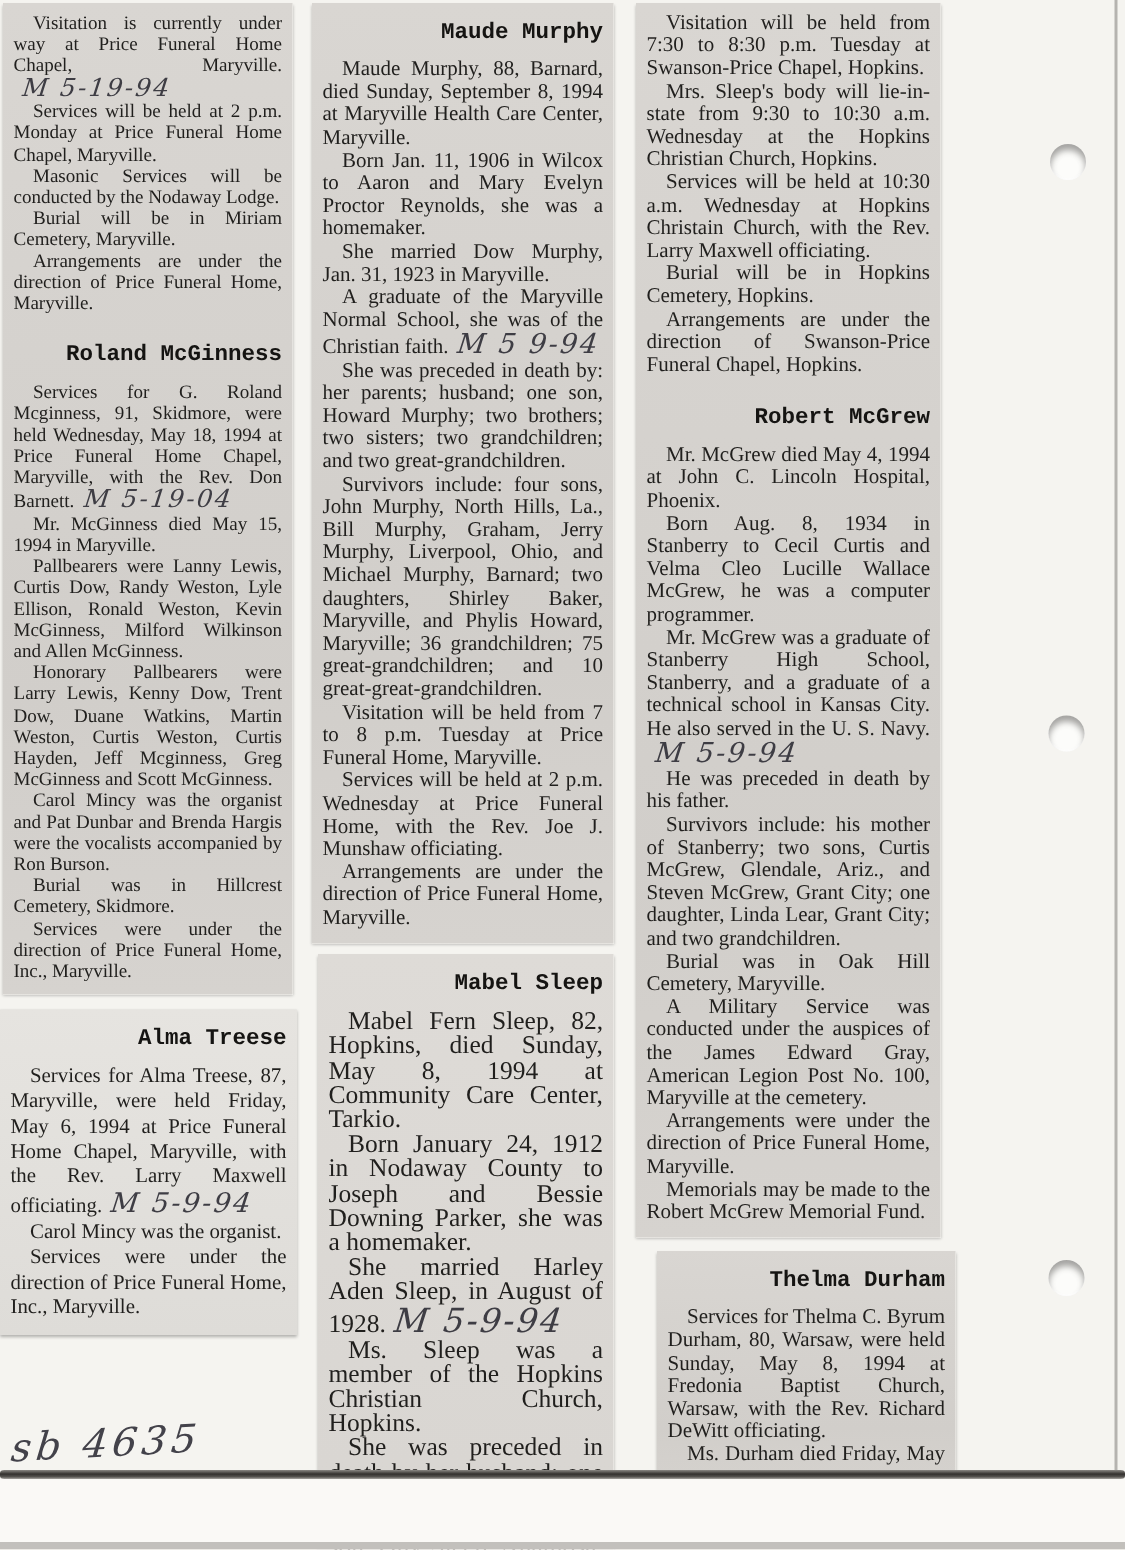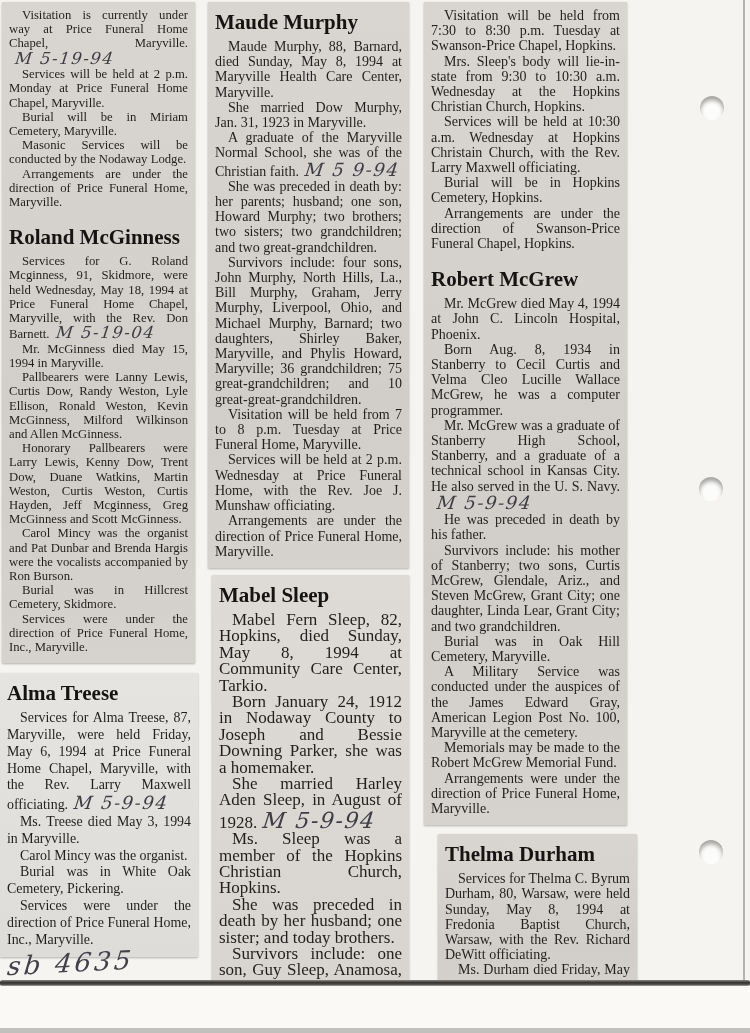--- a/index.html
+++ b/index.html
@@ -44,23 +44,23 @@
 
   .clipping p {
     margin:0; text-indent:13px; text-align:justify;
     line-height:15.2px; font-size:14px;
   }
   .col-0 .clipping:nth-child(1) p { line-height:14.2px; font-size:12.7px; }
   .col-0 .clipping:nth-child(2) p { line-height:16.8px; font-size:13.9px; }
   .col-1 .clipping:nth-child(2) p { line-height:16.4px; font-size:17px; }
 
   .clipping h2 {
-    margin:2px 0 5px; text-align:left;
-    font-family:Liberation Serif, serif; font-weight:bold;
-    font-size:21px; line-height:24px; color:#151412; letter-spacing:0;
+    margin:2px 0 5px; text-align:right;
+    font-family:Liberation Mono, monospace; font-weight:bold;
+    font-size:15px; line-height:24px; color:#151412; letter-spacing:0;
     white-space:nowrap;
   }
   .clipping h2.subsequent { margin-top:16px; }
 
   .hand {
     display:inline-block; font-family:"DejaVu Serif", serif; font-style:italic;
     font-size:1.3em; line-height:1; letter-spacing:1.5px; color:#3e3d44;
     transform:skewX(-7deg); text-indent:0; padding-left:6px; white-space:nowrap;
   }
   .archival {
@@ -72,45 +72,44 @@
 </style>
 </head>
 <body>
 
 <div class="scan">
 
   <div class="column col-0">
       <article class="clipping">
         <p>Visitation is currently under way at Price Funeral Home Chapel, Maryville.<span class="hand">M 5-19-94</span></p>
         <p>Services will be held at 2 p.m. Monday at Price Funeral Home Chapel, Maryville.</p>
+        <p>Masonic Services will be conducted by the Nodaway Lodge.</p>
         <p>Burial will be in Miriam Cemetery, Maryville.</p>
-        <p>Masonic Services will be conducted by the Nodaway Lodge.</p>
         <p>Arrangements are under the direction of Price Funeral Home, Maryville.</p>
         <h2 class="subsequent">Roland McGinness</h2>
         <p>Services for G. Roland Mcginness, 91, Skidmore, were held Wednesday, May 18, 1994 at Price Funeral Home Chapel, Maryville, with the Rev. Don Barnett.<span class="hand">M 5-19-04</span></p>
         <p>Mr. McGinness died May 15, 1994 in Maryville.</p>
         <p>Pallbearers were Lanny Lewis, Curtis Dow, Randy Weston, Lyle Ellison, Ronald Weston, Kevin McGinness, Milford Wilkinson and Allen McGinness.</p>
         <p>Honorary Pallbearers were Larry Lewis, Kenny Dow, Trent Dow, Duane Watkins, Martin Weston, Curtis Weston, Curtis Hayden, Jeff Mcginness, Greg McGinness and Scott McGinness.</p>
         <p>Carol Mincy was the organist and Pat Dunbar and Brenda Hargis were the vocalists accompanied by Ron Burson.</p>
         <p>Burial was in Hillcrest Cemetery, Skidmore.</p>
         <p>Services were under the direction of Price Funeral Home, Inc., Maryville.</p>
       </article>
       <article class="clipping">
         <h2>Alma Treese</h2>
         <p>Services for Alma Treese, 87, Maryville, were held Friday, May 6, 1994 at Price Funeral Home Chapel, Maryville, with the Rev. Larry Maxwell officiating.<span class="hand">M 5-9-94</span></p>
-        <p>Ms. Treese died May 3, 1994 in Maryville.</p>
         <p>Carol Mincy was the organist.</p>
-        <p>Burial was in White Oak Cemetery, Pickering.</p>
         <p>Services were under the direction of Price Funeral Home, Inc., Maryville.</p>
       </article>
     </div>
   <div class="column col-1">
       <article class="clipping">
         <h2>Maude Murphy</h2>
-        <p>Maude Murphy, 88, Barnard, died Sunday, May 8, 1994 at Maryville Health Care Center, Maryville.</p>
+        <p>Maude Murphy, 88, Barnard, died Sunday, September 8, 1994 at Maryville Health Care Center, Maryville.</p>
+        <p>Born Jan. 11, 1906 in Wilcox to Aaron and Mary Evelyn Proctor Reynolds, she was a homemaker.</p>
         <p>She married Dow Murphy, Jan. 31, 1923 in Maryville.</p>
         <p>A graduate of the Maryville Normal School, she was of the Christian faith.<span class="hand">M 5 9-94</span></p>
         <p>She was preceded in death by: her parents; husband; one son, Howard Murphy; two brothers; two sisters; two grandchildren; and two great-grandchildren.</p>
         <p>Survivors include: four sons, John Murphy, North Hills, La., Bill Murphy, Graham, Jerry Murphy, Liverpool, Ohio, and Michael Murphy, Barnard; two daughters, Shirley Baker, Maryville, and Phylis Howard, Maryville; 36 grandchildren; 75 great-grandchildren; and 10 great-great-grandchildren.</p>
         <p>Visitation will be held from 7 to 8 p.m. Tuesday at Price Funeral Home, Maryville.</p>
         <p>Services will be held at 2 p.m. Wednesday at Price Funeral Home, with the Rev. Joe J. Munshaw officiating.</p>
         <p>Arrangements are under the direction of Price Funeral Home, Maryville.</p>
       </article>
       <article class="clipping">
         <h2>Mabel Sleep</h2>
@@ -130,22 +129,22 @@
         <p>Burial will be in Hopkins Cemetery, Hopkins.</p>
         <p>Arrangements are under the direction of Swanson-Price Funeral Chapel, Hopkins.</p>
         <h2 class="subsequent">Robert McGrew</h2>
         <p>Mr. McGrew died May 4, 1994 at John C. Lincoln Hospital, Phoenix.</p>
         <p>Born Aug. 8, 1934 in Stanberry to Cecil Curtis and Velma Cleo Lucille Wallace McGrew, he was a computer programmer.</p>
         <p>Mr. McGrew was a graduate of Stanberry High School, Stanberry, and a graduate of a technical school in Kansas City. He also served in the U. S. Navy.<span class="hand">M 5-9-94</span></p>
         <p>He was preceded in death by his father.</p>
         <p>Survivors include: his mother of Stanberry; two sons, Curtis McGrew, Glendale, Ariz., and Steven McGrew, Grant City; one daughter, Linda Lear, Grant City; and two grandchildren.</p>
         <p>Burial was in Oak Hill Cemetery, Maryville.</p>
         <p>A Military Service was conducted under the auspices of the James Edward Gray, American Legion Post No. 100, Maryville at the cemetery.</p>
+        <p>Arrangements were under the direction of Price Funeral Home, Maryville.</p>
         <p>Memorials may be made to the Robert McGrew Memorial Fund.</p>
-        <p>Arrangements were under the direction of Price Funeral Home, Maryville.</p>
       </article>
       <article class="clipping">
         <h2>Thelma Durham</h2>
         <p>Services for Thelma C. Byrum Durham, 80, Warsaw, were held Sunday, May 8, 1994 at Fredonia Baptist Church, Warsaw, with the Rev. Richard DeWitt officiating.</p>
         <p>Ms. Durham died Friday, May 6,</p>
       </article>
     </div>
 
   <div class="hole hole-1"></div>
   <div class="hole hole-2"></div>

